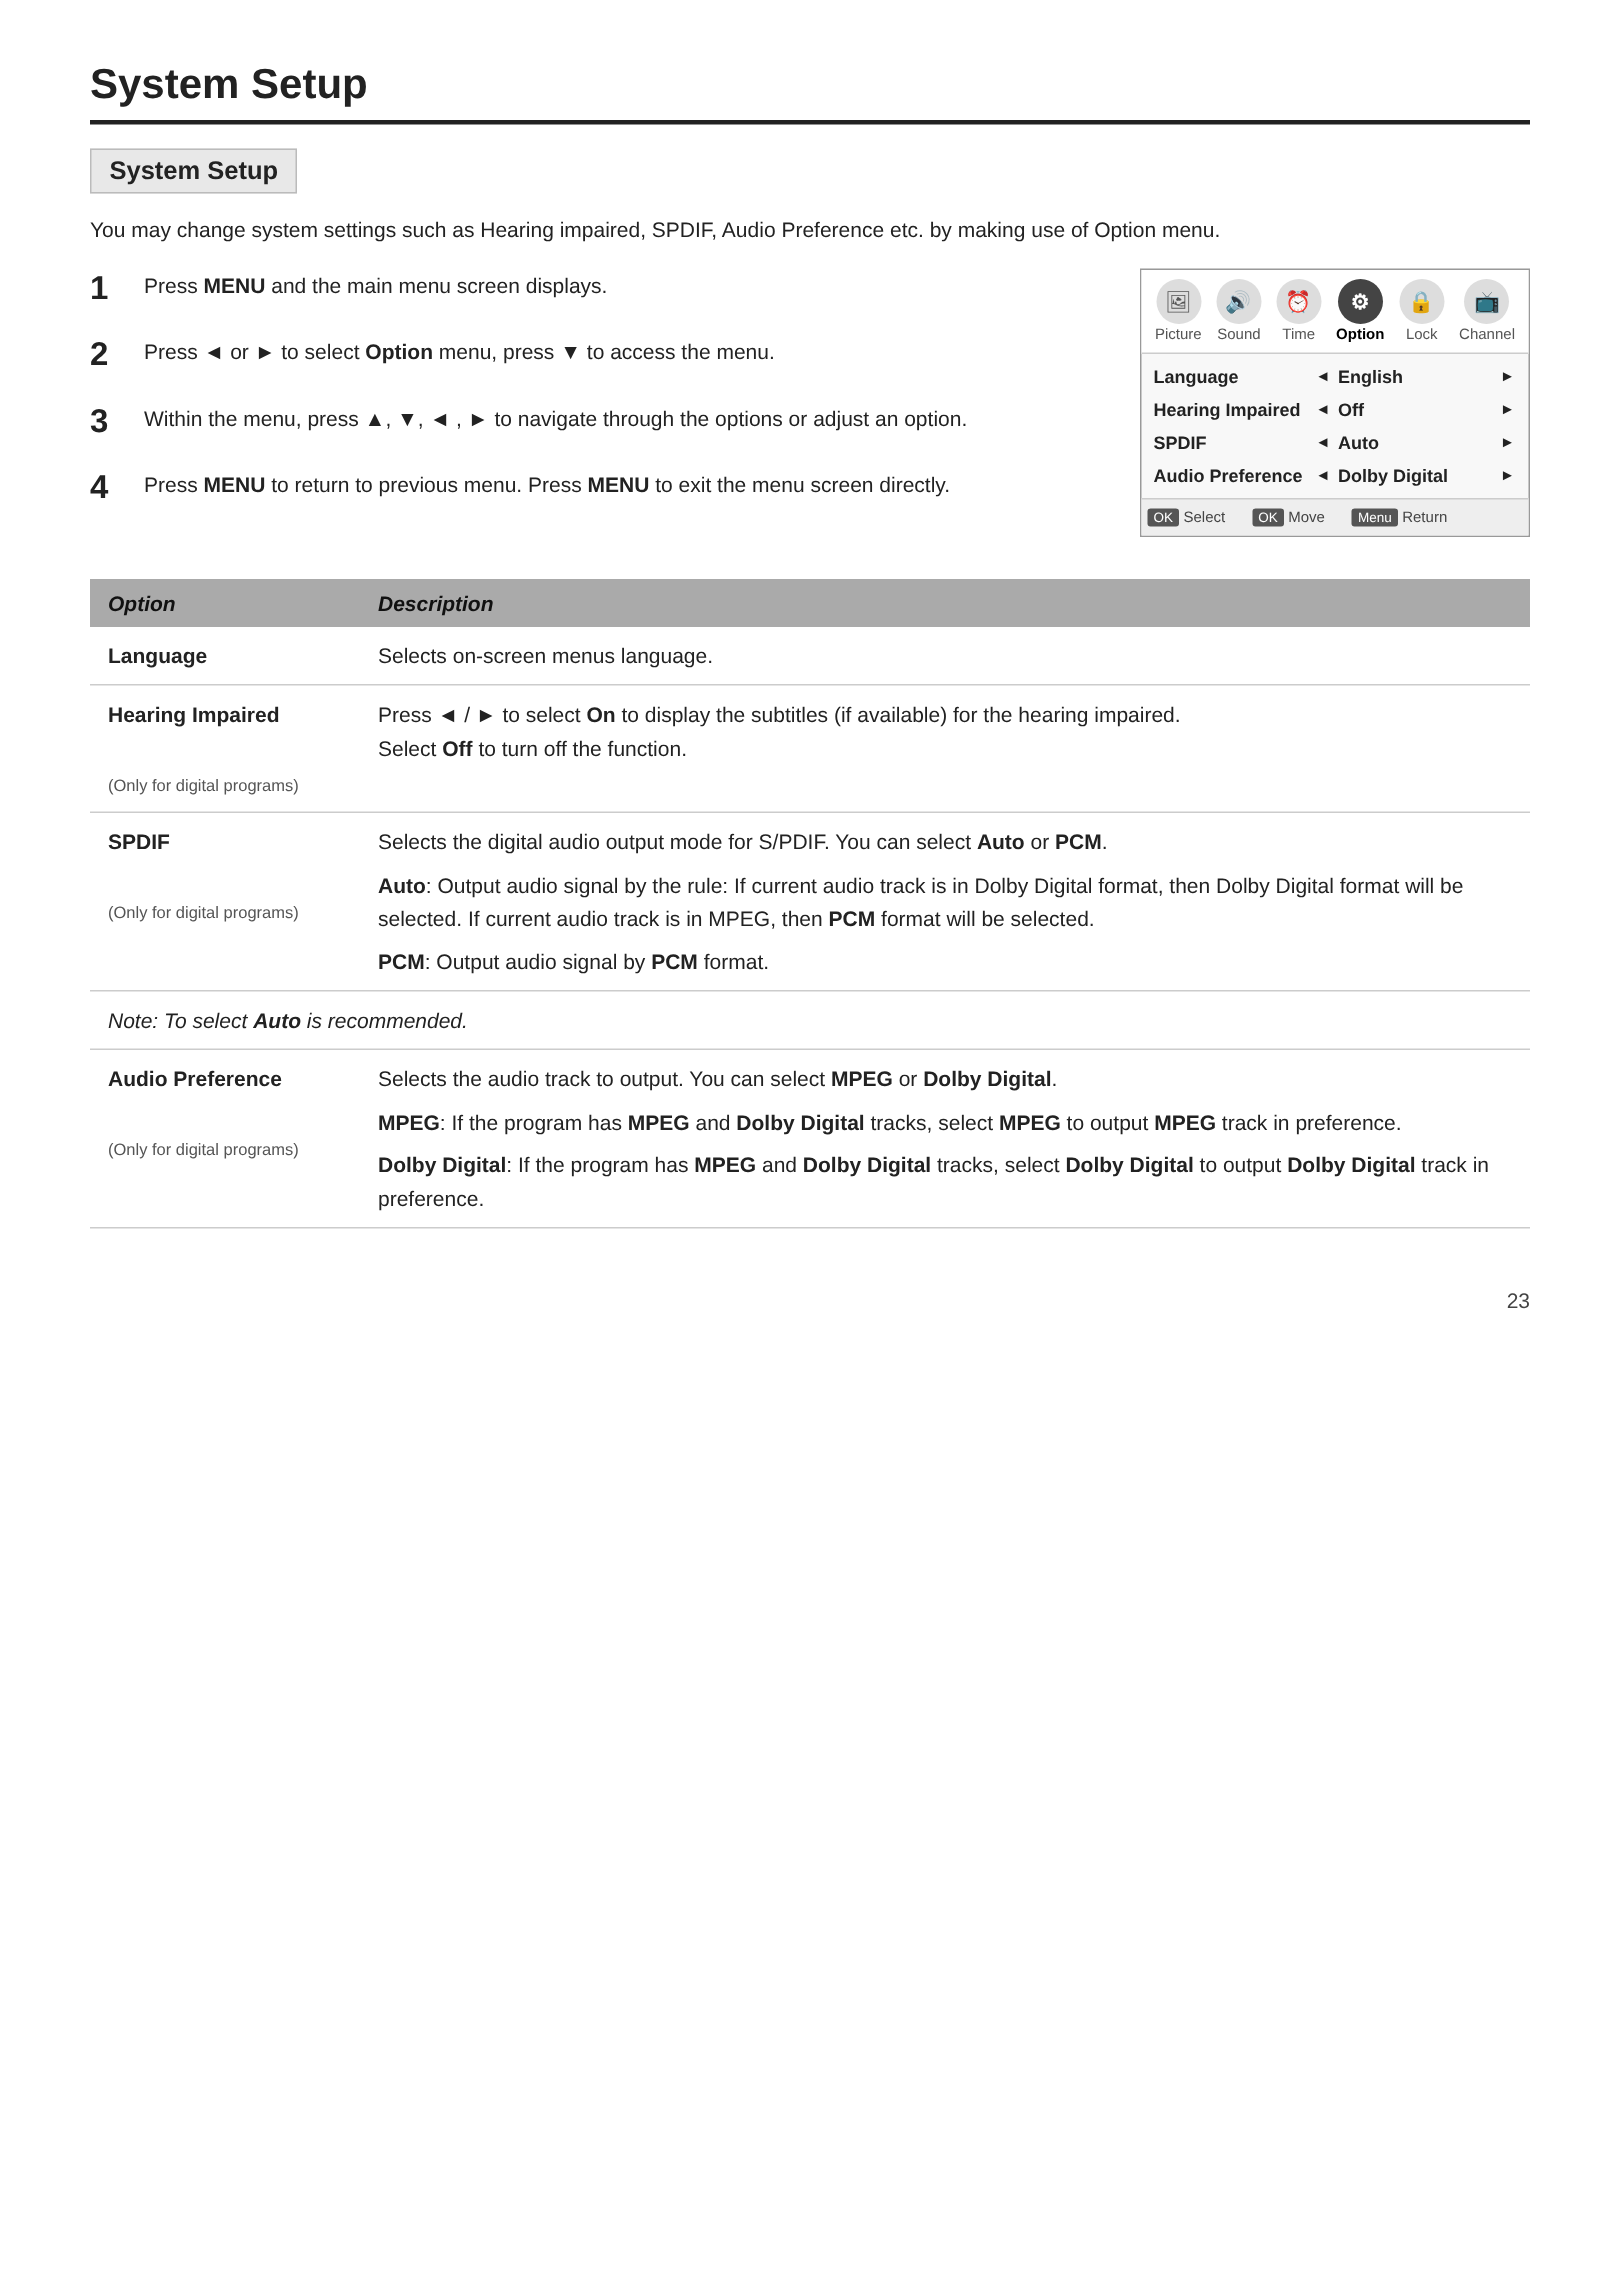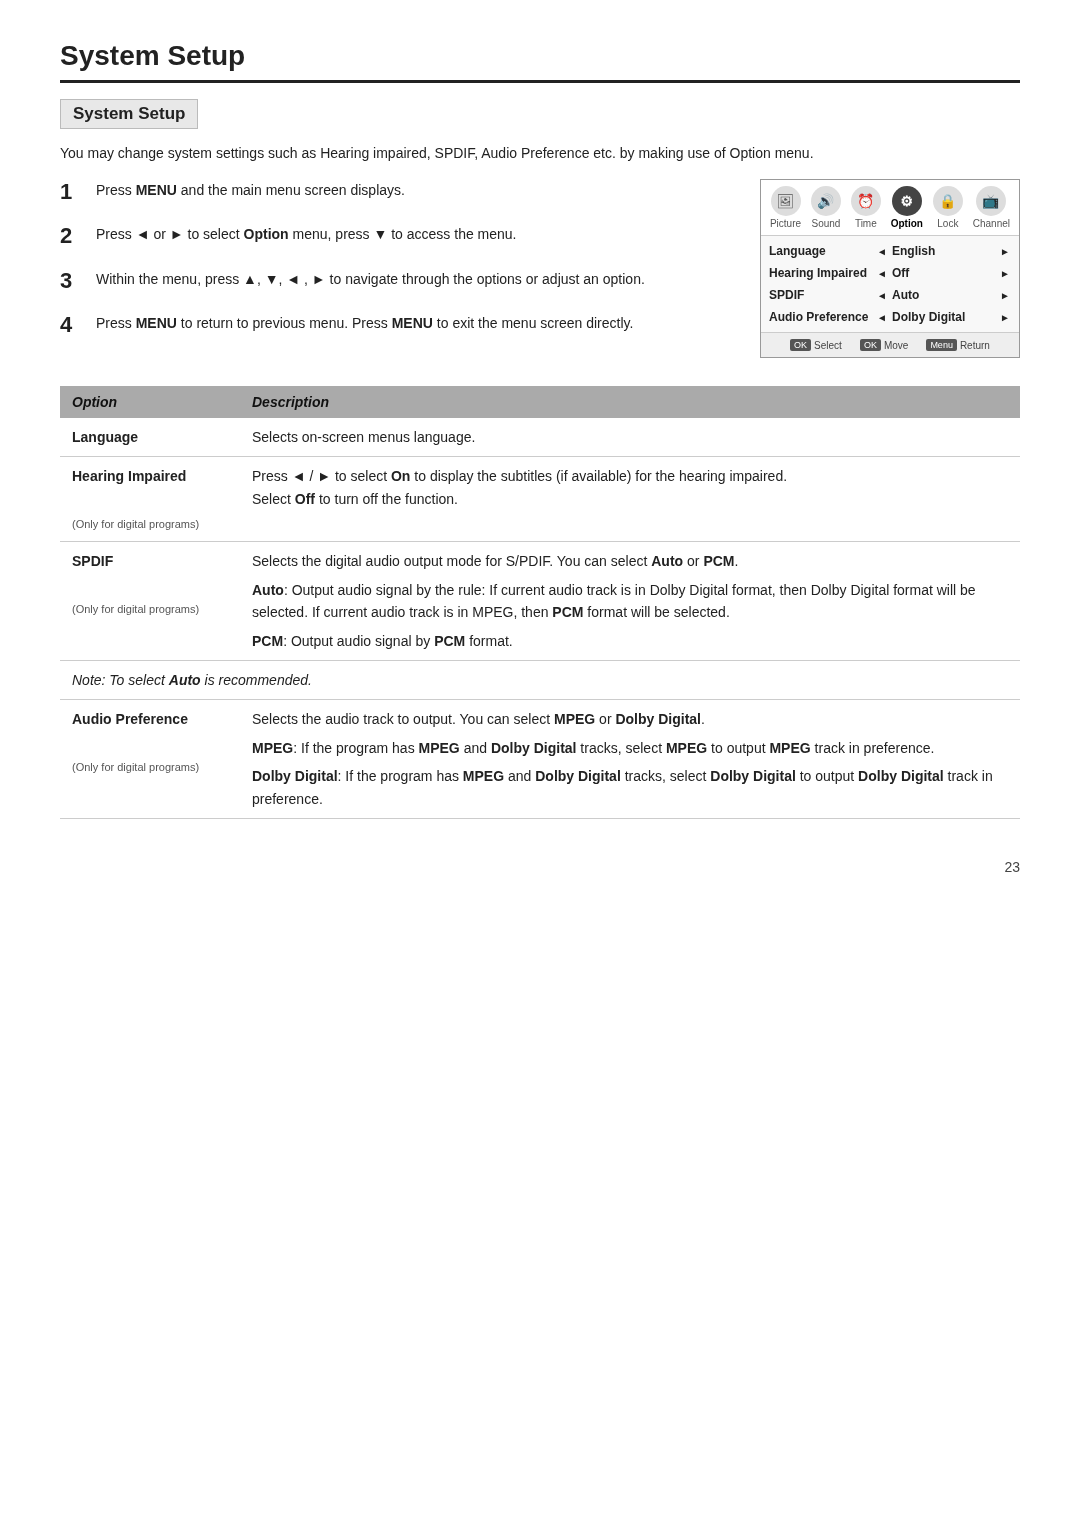--- a/index.html
+++ b/index.html
@@ -122,21 +122,20 @@
       text-align: center;
     }
     .menu-row-value {
       font-size: 12px;
       font-weight: bold;
       flex: 1;
       text-align: left;
     }
     .menu-footer {
       display: flex;
-      justify-content: center;
       gap: 18px;
       padding: 6px 4px;
       border-top: 1px solid #ccc;
       background: #eee;
       font-size: 10px;
       color: #444;
     }
     .menu-footer-item {
       display: flex;
       align-items: center;

